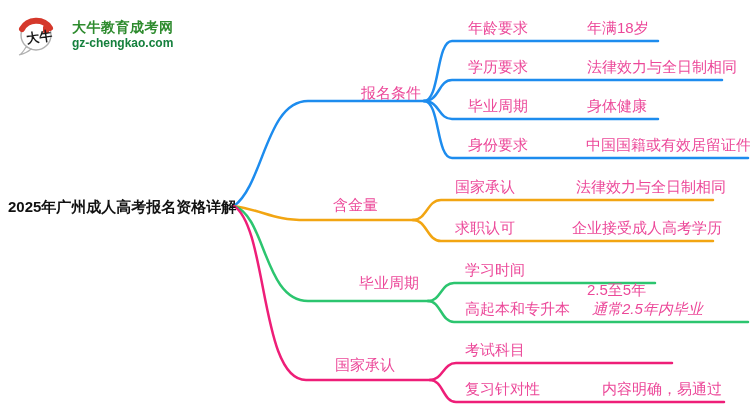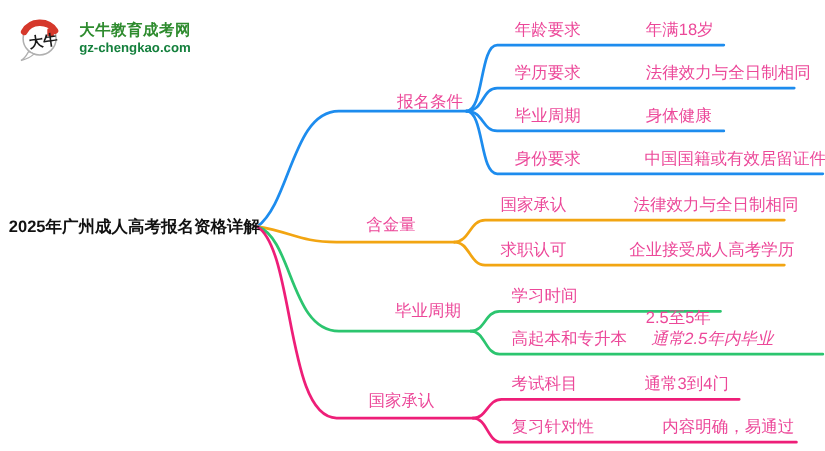--- a/index.html
+++ b/index.html
@@ -81,17 +81,16 @@
   <div class="node" style="left:576px;top:177px;text-align:center;">法律效力与全日制相同</div>
   <div class="node" style="left:455px;top:218px;">求职认可</div>
   <div class="node" style="left:572px;top:218px;">企业接受成人高考学历</div>
 
   <div class="node" style="left:465px;top:260px;">学习时间</div>
   <div class="node" style="left:587px;top:260px;margin-top:20px;">2.5至5年</div>
   <div class="node" style="left:465px;top:299px;">高起本和专升本</div>
   <div class="node" style="left:592px;top:299px;font-style:italic;">通常2.5年内毕业</div>
 
   <div class="node" style="left:465px;top:340px;">考试科目</div>
-  <div class="node" style="left:586px;top:340px;">通常3到4门</div>
   <div class="node" style="left:602px;top:379px;">内容明确，易通过</div>
   <div class="node" style="left:465px;top:379px;">复习针对性</div>
 
 </div>
 
 </body></html>

